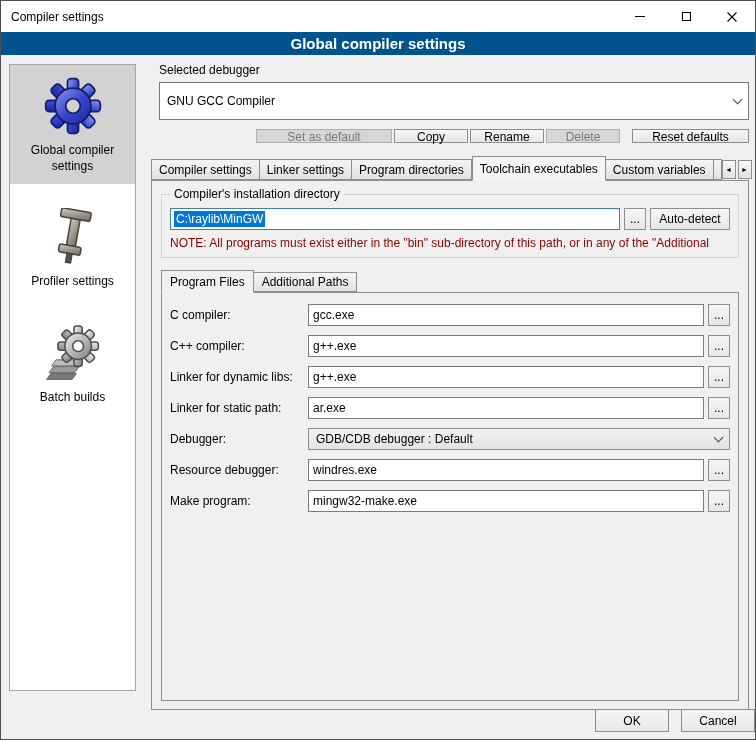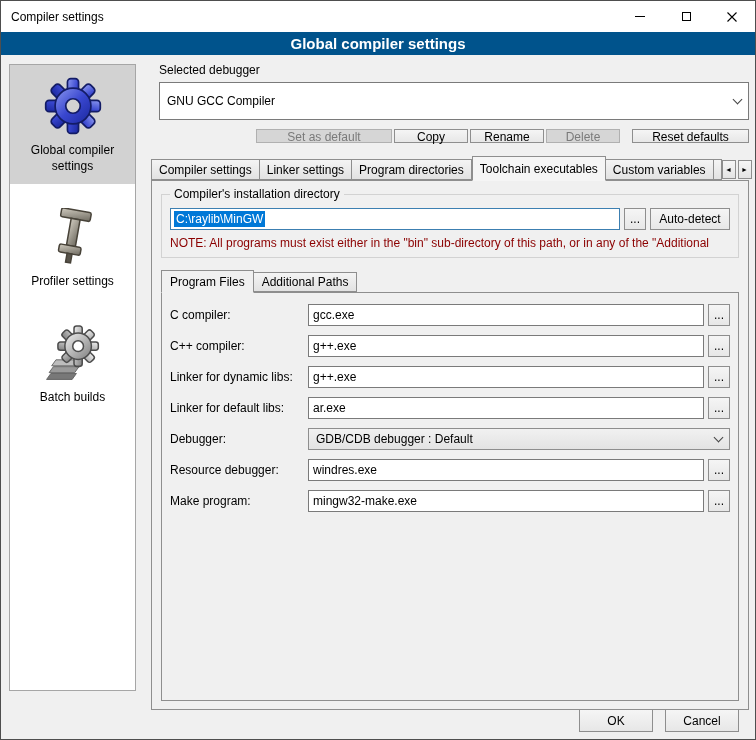--- a/index.html
+++ b/index.html
@@ -67,21 +67,21 @@
   .subtab:first-child{border-left:1px solid #8e8e8e;}
   .subtab.active{height:23px;background:#f0f0f0;border-bottom:1px solid #f0f0f0;margin-bottom:-1px;position:relative;z-index:3;border-left:1px solid #8e8e8e;}
   .filespanel{flex:1;border:1px solid #8e8e8e;background:#f0f0f0;padding:11px 8px 8px;position:relative;z-index:1;}
   .frow{display:flex;align-items:center;margin-bottom:9px;}
   .flabel{width:138px;flex:none;}
   .ftext{flex:1;height:22px;border:1px solid #7a7a7a;background:#fff;padding:0 4px;font:12px "Liberation Sans",sans-serif;}
   .frow .browse{margin-left:4px;}
   .fcombo{flex:1;height:22px;border:1px solid #8e8e8e;background:linear-gradient(#f1f1f1,#e3e3e3);display:flex;align-items:center;padding:0 7px;cursor:pointer;}
   .fcombo span:first-child{flex:1;overflow:hidden;white-space:nowrap;}
   
-  .footer{position:absolute;right:16px;top:708px;display:flex;gap:12px;}
+  .footer{position:absolute;right:0;top:708px;display:flex;gap:12px;}
   .footer .btn{width:74px;height:23px;}
 </style>
 </head>
 <body>
 
 <div class="window">
 
   <div class="titlebar">
     <span class="title">Compiler settings</span>
     <div class="winbtns">
@@ -229,21 +229,21 @@
           <button class="browse">...</button>
         </div>
 
         <div class="frow">
           <div class="flabel">Linker for dynamic libs:</div>
           <input class="ftext" type="text" value="g++.exe" style="">
           <button class="browse">...</button>
         </div>
 
         <div class="frow">
-          <div class="flabel">Linker for default libs:</div>
+          <div class="flabel">Linker for static path:</div>
           <input class="ftext" type="text" value="ar.exe" style="">
           <button class="browse">...</button>
         </div>
 
         <div class="frow">
           <div class="flabel">Debugger:</div>
           <div class="fcombo">
             <span>GDB/CDB debugger : Default</span>
             <span class="chev"></span>
           </div>

